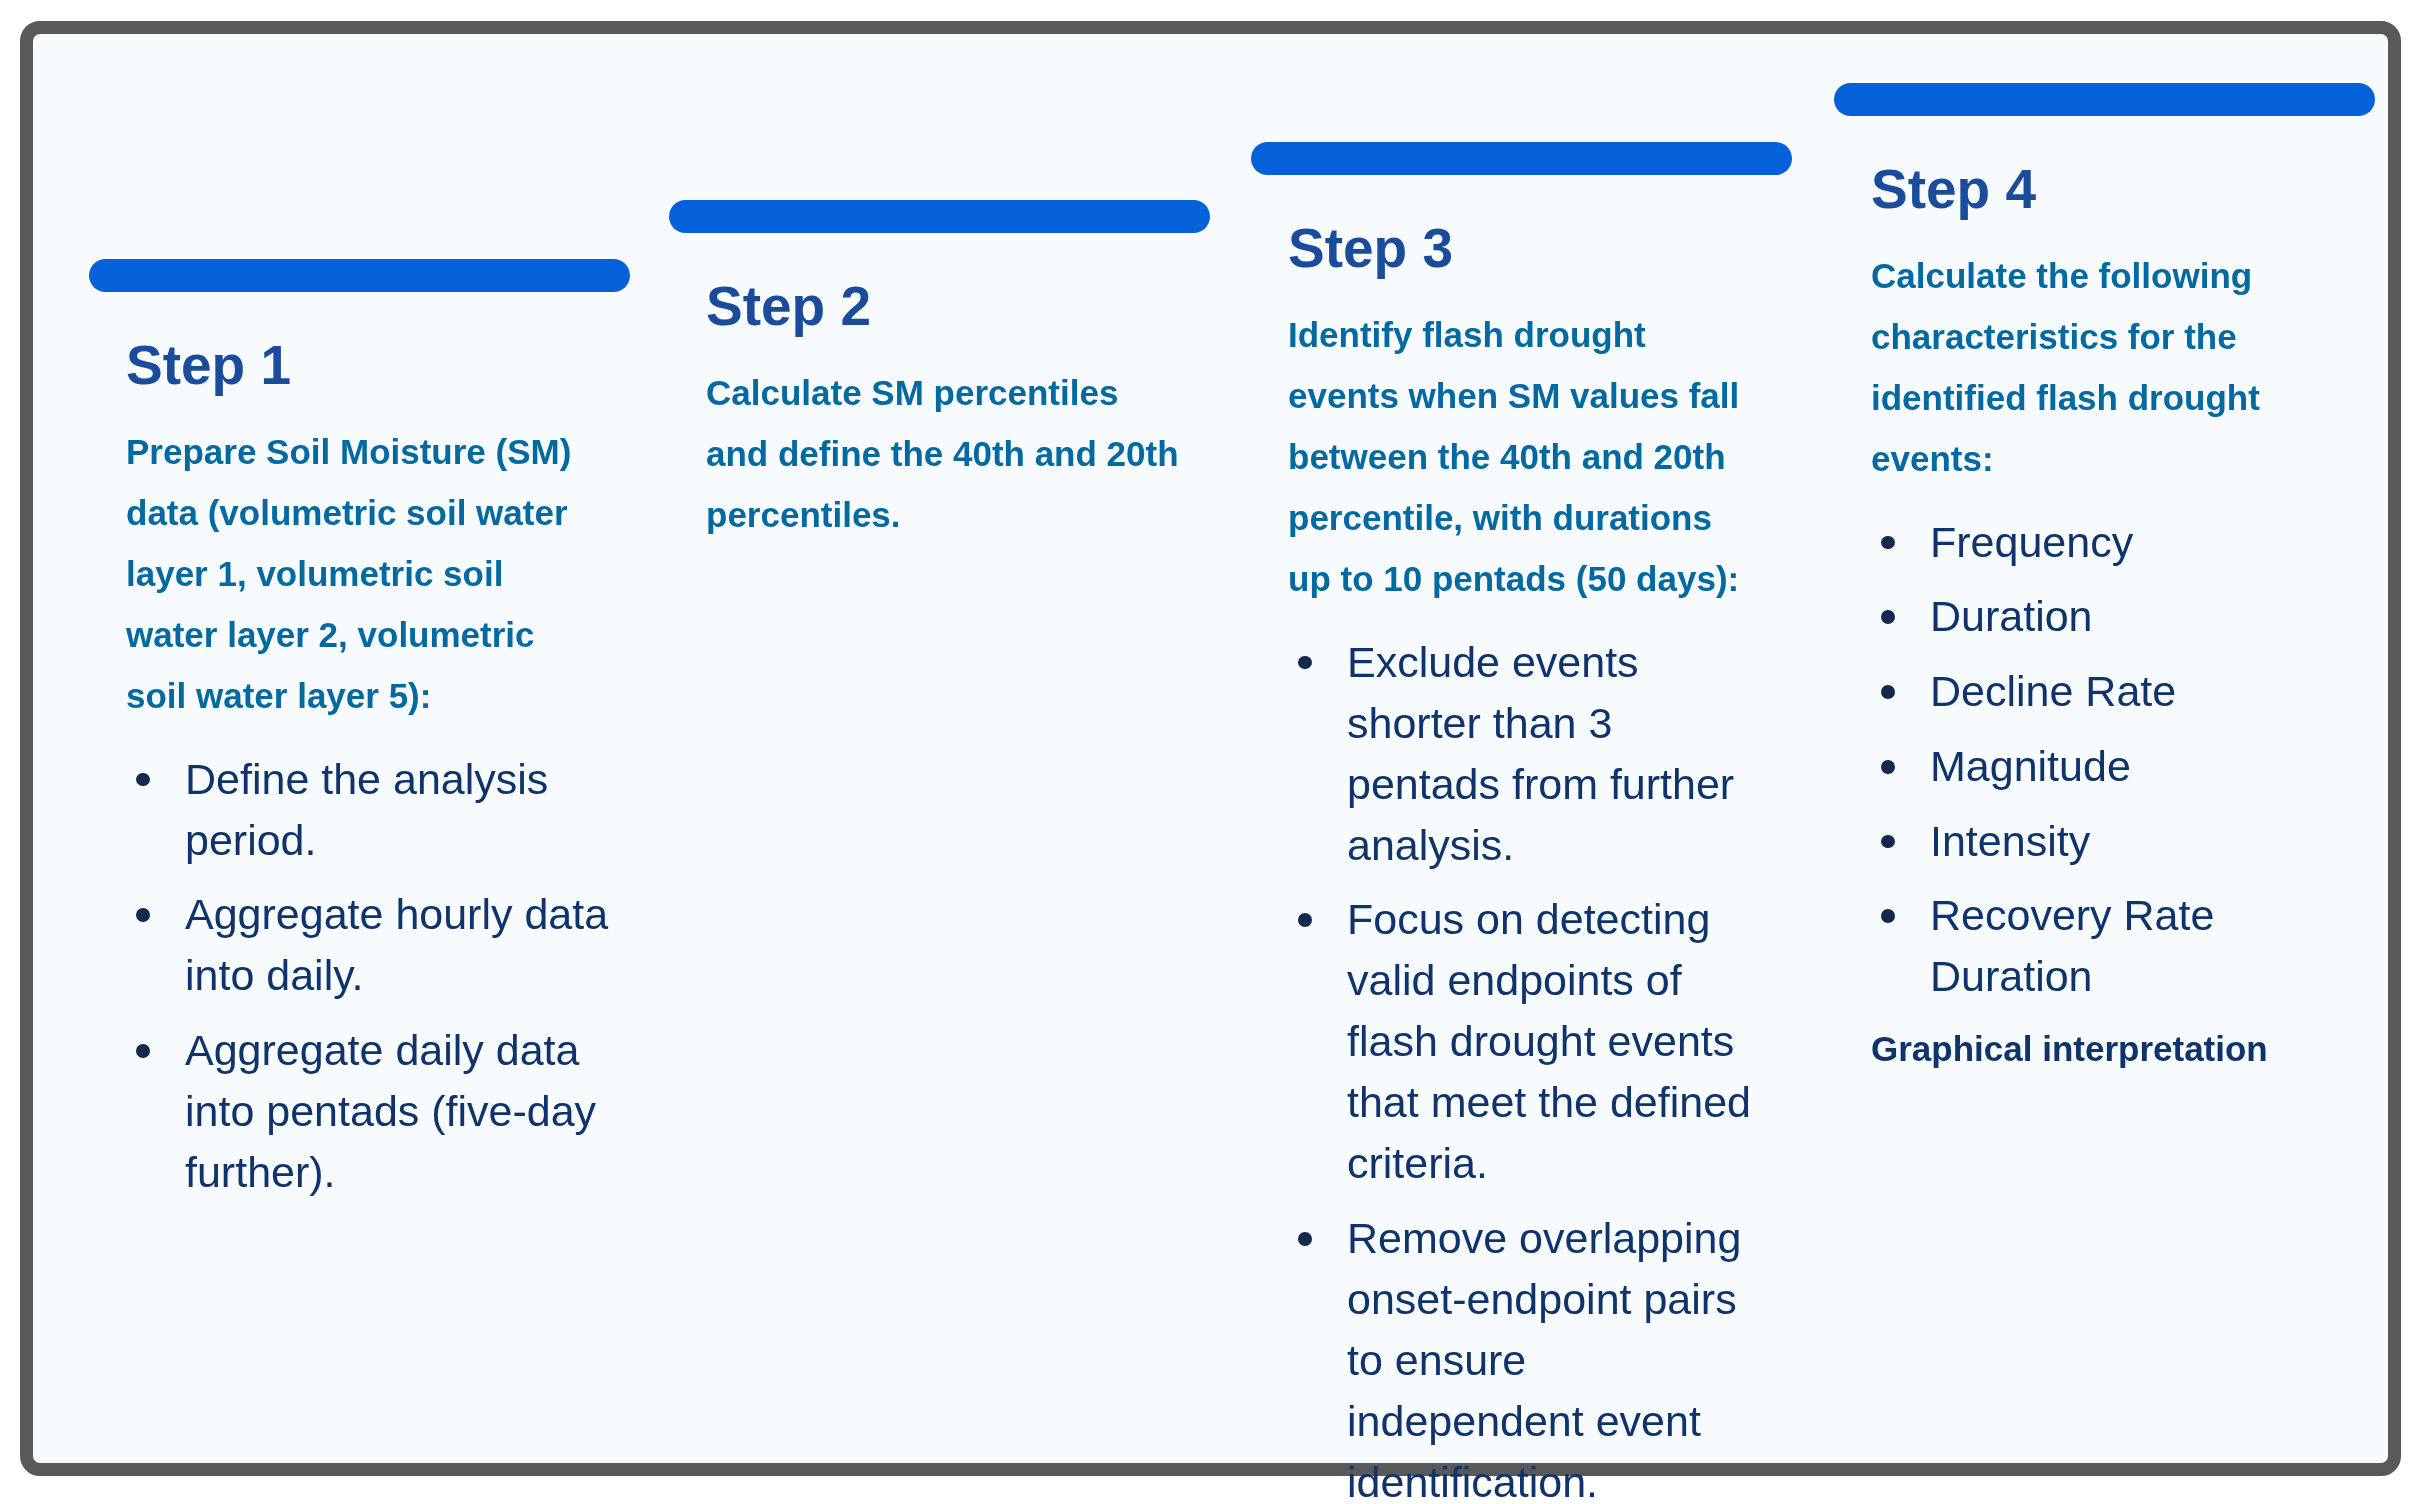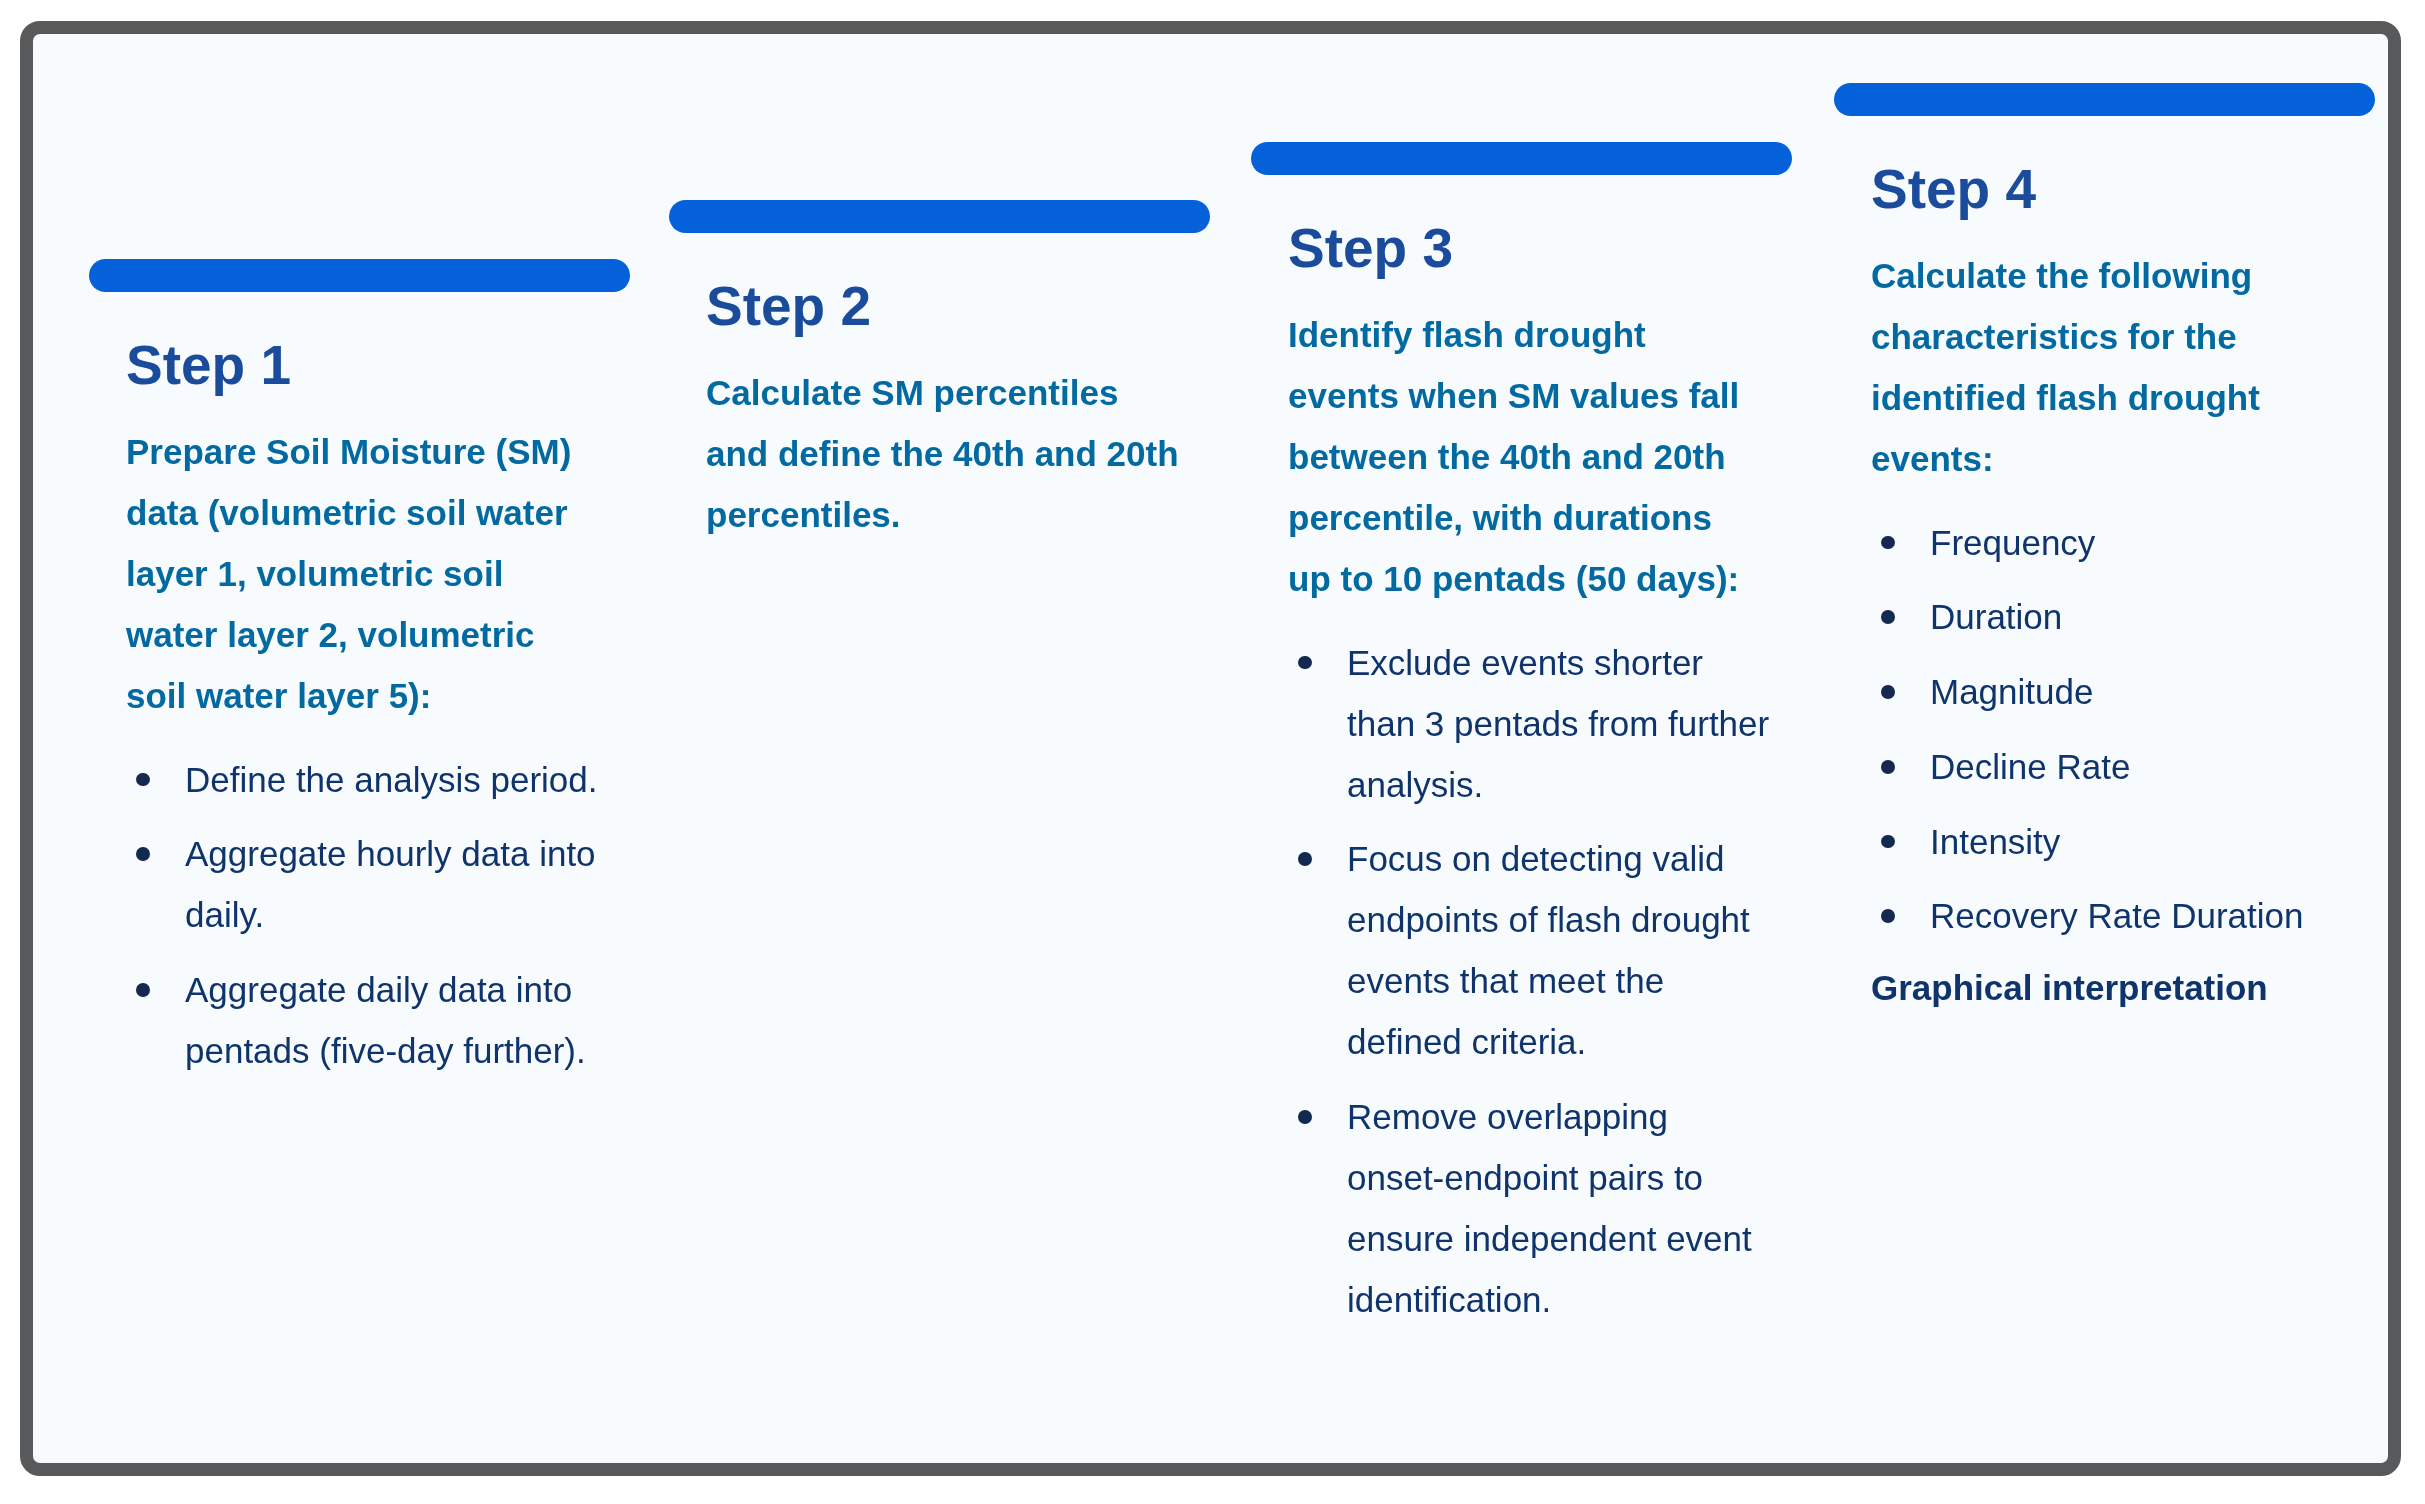--- a/index.html
+++ b/index.html
@@ -55,21 +55,21 @@
     width: 476px;
   }
   .bullet-list {
     margin: 23px 0 0 0;
     padding: 0 21.4px 0 96px;
     list-style: none;
   }
   .bullet-list li {
     position: relative;
     margin-top: 13.8px;
-    font-size: 35px;
+    font-size: 43px;
     font-weight: 400;
     line-height: 61px;
     color: #0F336B;
   }
   .bullet-list li::before {
     content: "";
     position: absolute;
     left: -49px;
     top: 24px;
     width: 13.8px;
@@ -118,20 +118,20 @@
   </ul>
 </div>
 
 <div class="col col-4">
   <div class="accent-bar"></div>
   <div class="step-title">Step 4</div>
   <div class="step-intro">Calculate the following characteristics for the identified flash drought events:</div>
   <ul class="bullet-list">
     <li>Frequency</li>
     <li>Duration</li>
+    <li>Decline Rate</li>
     <li>Magnitude</li>
-    <li>Decline Rate</li>
     <li>Intensity</li>
     <li>Recovery Rate Duration</li>
   </ul>
   <div class="step-footer">Graphical interpretation</div>
 </div>
 
 
 </body></html>

